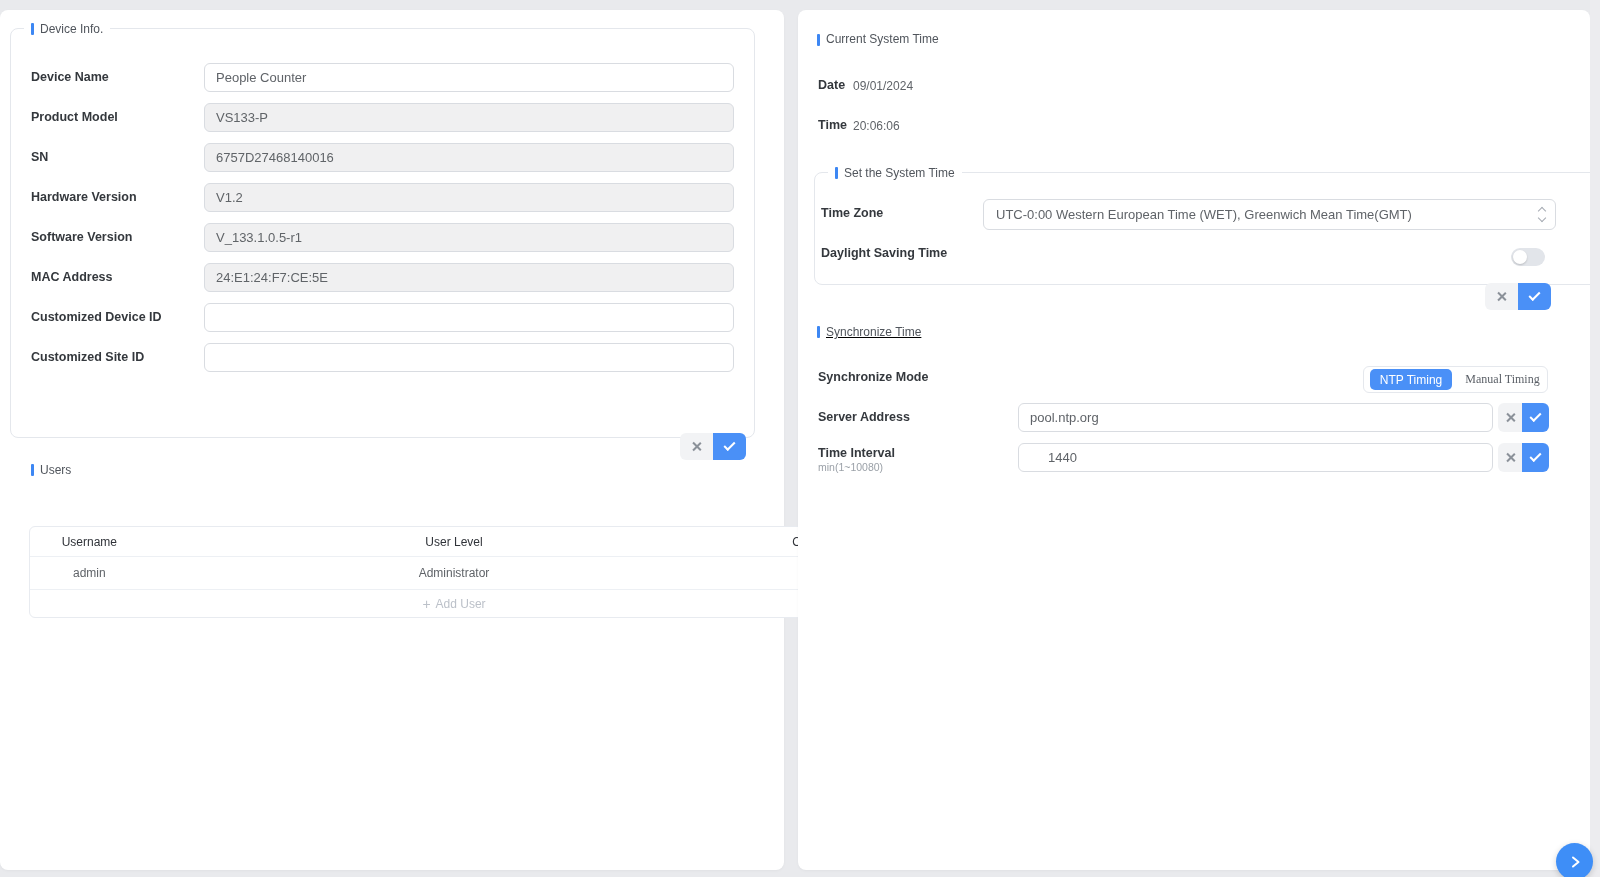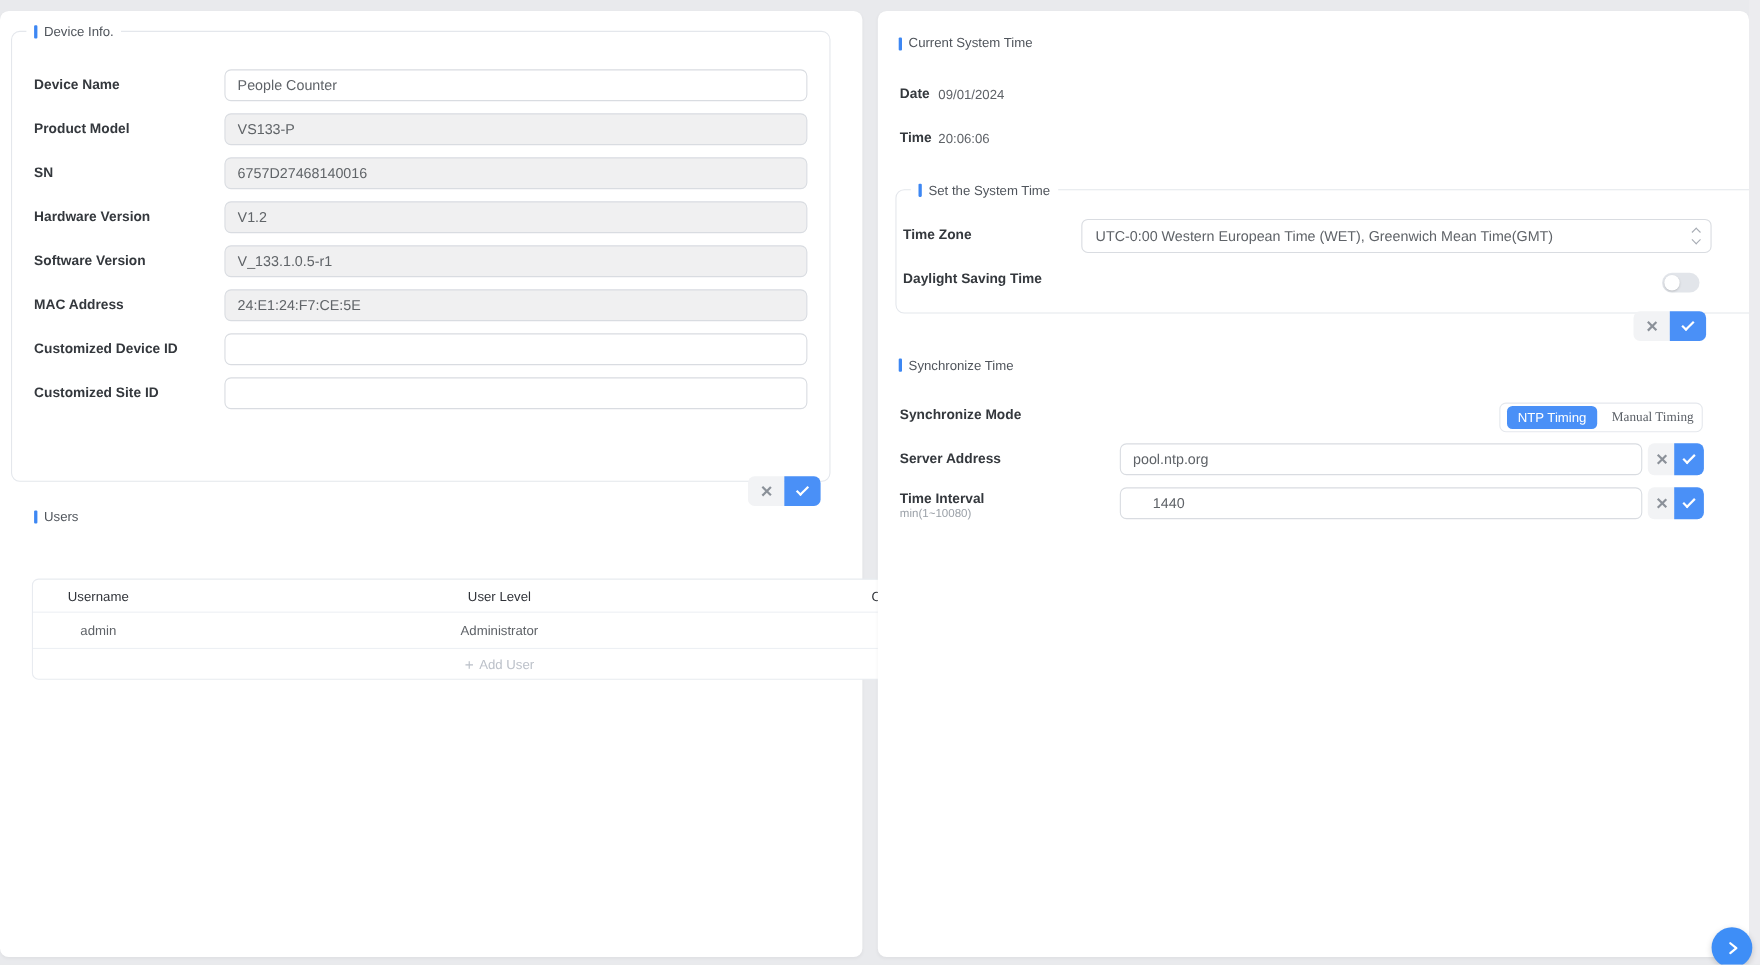--- a/index.html
+++ b/index.html
@@ -251,21 +251,21 @@
 
     <div class="btn-pair sz-lg" style="left:687px; top:273px;">
       <button class="btn btn-x">
           <span class="icon-x"></span>
         </button>
       <button class="btn btn-ok">
           <span class="icon-check"></span>
         </button>
     </div>
 
-    <div class="sec-h" style="left:19px; top:315px;">
+    <div class="sec-h" style="left:19px; top:315px;text-decoration:underline;">
       <span class="sec-bar"></span>
       <span class="sec-title">Synchronize Time</span>
     </div>
 
     <span class="lab" style="left:20px; top:360px;">Synchronize Mode</span>
     <div class="segmented" style="left:565px; top:356px; width:185px; height:27px;">
       <button class="seg-active">NTP Timing</button>
       <button class="seg-plain">Manual Timing</button>
     </div>
 

